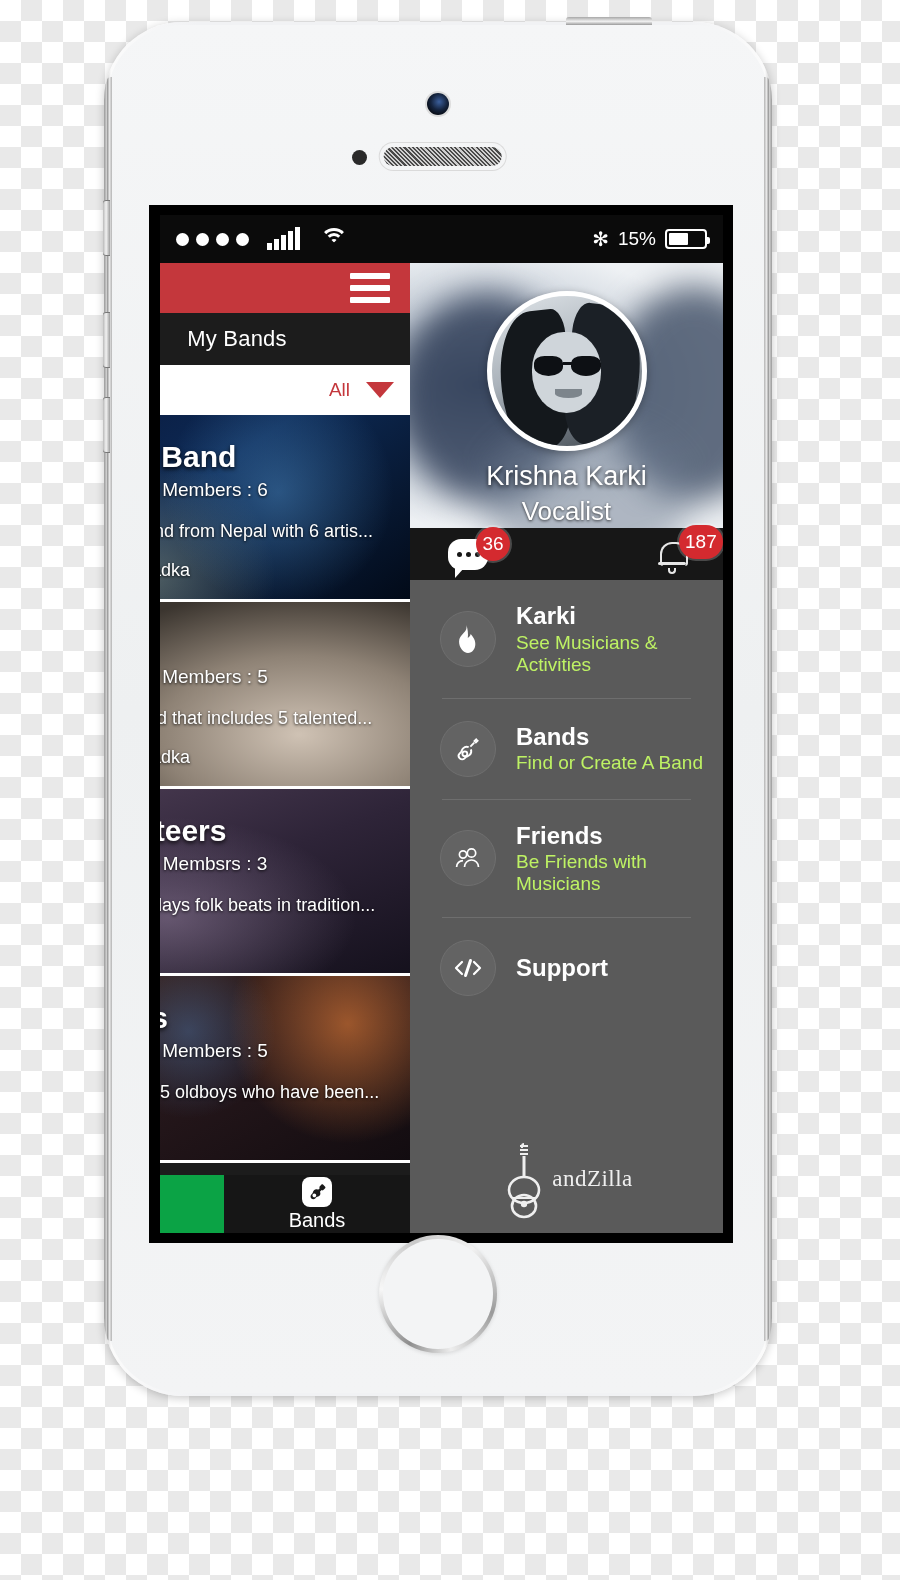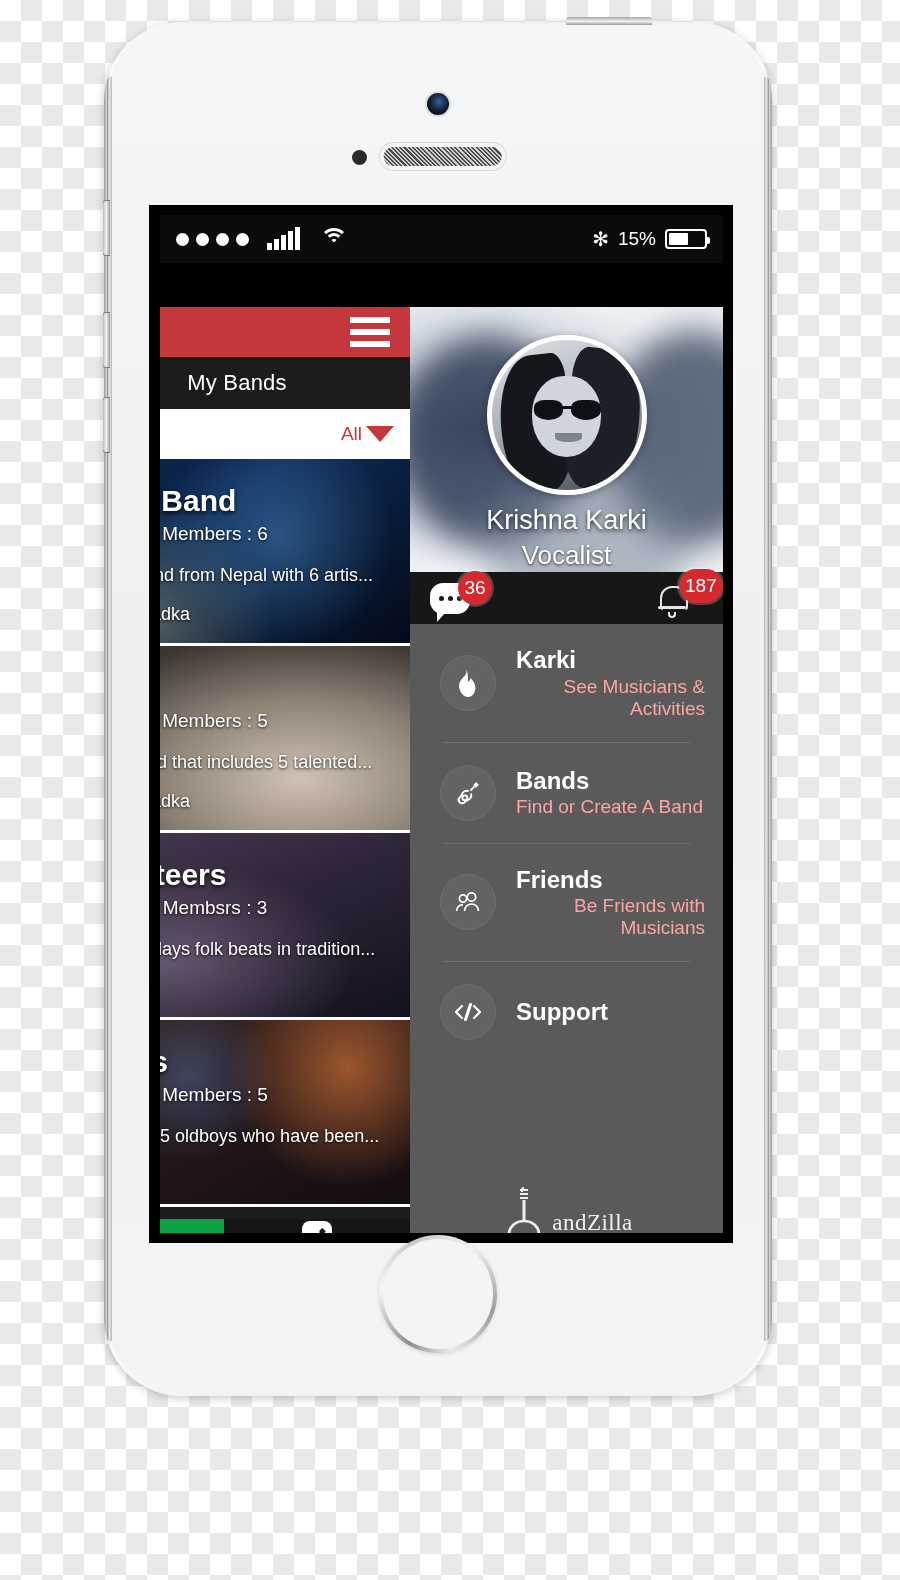--- a/index.html
+++ b/index.html
@@ -130,37 +130,37 @@
   .wifi span:nth-child(3){ width: 7px; height: 7px; top: 11px; border-width: 3px; }
   .sb-right { margin-left: auto; display: flex; align-items: center; gap: 9px; }
   .bt { font-size: 20px; line-height: 1; }
   .battery { width: 42px; height: 20px; border: 2px solid #fff; border-radius: 4px;
     position: relative; padding: 2px; }
   .battery::after { content:''; position: absolute; right: -5px; top: 6px;
     width: 3px; height: 7px; background: #fff; border-radius: 0 2px 2px 0; }
   .battery i { display:block; height: 100%; background: #fff; border-radius: 1px; }
 
   
-  #app { display: flex; height: calc(100% - 48px); margin-top: 44px; }
+  #app { display: flex; height: calc(100% - 48px); }
 
   
   #left-pane { width: 250px; position: relative; overflow: hidden; background: #1c1c1c; }
   #left-shift { position: absolute; left: -96px; top: 0; width: 346px; height: 100%;
     display: flex; flex-direction: column; }
 
   #red-bar { height: 50px; background: #c4373c; display: flex; align-items: center;
     justify-content: flex-end; padding-right: 20px; flex: none; }
   .hamburger { width: 40px; }
   .hamburger i { display: block; height: 6px; background: #fff; border-radius: 1px; margin: 6px 0; }
 
   #nav-title { height: 52px; background: #1c1c1c; color: #fff; font-size: 22px;
     display: flex; align-items: center; justify-content: center; flex: none; letter-spacing: .2px; }
 
   #filter-bar { height: 50px; background: #fff; display: flex; align-items: center;
-    justify-content: flex-end; padding-right: 16px; gap: 4px; flex: none; }
+    justify-content: flex-end; padding-right: 16px; gap: 16px; flex: none; }
   #filter-bar .flabel { color: #c4373c; font-size: 19px; }
   .caret-down { width: 0; height: 0; border-left: 14px solid transparent;
     border-right: 14px solid transparent; border-top: 16px solid #c4373c; }
 
   #band-list { flex: 1; overflow: hidden; }
   .band-card { position: relative; height: 187px; border-bottom: 3px solid #fff;
     color: #fff; overflow: hidden; }
   .band-card .bg { position: absolute; inset: 0; }
   .bc1 .bg { background:
       radial-gradient(circle at 62% 42%, rgba(90,160,220,.40) 0%, rgba(10,25,60,0) 48%),
@@ -224,21 +224,21 @@
   .shades::after { content:''; position:absolute; left: 43%; top: 32%; width: 14%; height: 16%; background:#0d1014; }
   .mouth { position: absolute; left: 42%; top: 62%; width: 18%; height: 6%;
     background: #7d858c; border-radius: 0 0 50% 50%; }
 
   #profile-name { position: absolute; left: 0; right: 0; top: 198px; text-align: center;
     color: #fff; font-size: 27px; text-shadow: 0 2px 4px rgba(0,0,0,.75); }
   #profile-role { position: absolute; left: 0; right: 0; top: 233px; text-align: center;
     color: #fff; font-size: 26px; text-shadow: 0 1px 3px rgba(0,0,0,.75); }
 
   #action-bar { height: 52px; background: #171717; display: flex; align-items: center;
-    justify-content: space-between; padding: 0 36px 0 20px; position: relative; }
+    justify-content: space-between; padding: 0 36px 0 38px; position: relative; }
   .act { position: relative; display: flex; align-items: center; }
   .chat-bubble { width: 40px; height: 31px; background: #fff; border-radius: 13px; position: relative;
     display: flex; align-items: center; justify-content: center; gap: 4px; }
   .chat-bubble::after { content:''; position: absolute; left: 7px; bottom: -8px;
     border-left: 9px solid #fff; border-bottom: 10px solid transparent; }
   .chat-bubble b { width: 5px; height: 5px; border-radius: 50%; background: #171717; display: block; }
   .bell { width: 30px; height: 34px; position: relative; }
   .bell::before { content:''; position: absolute; left: 3px; top: 5px; width: 24px; height: 22px;
     border: 2.5px solid #e7e7e7; border-radius: 12px 12px 3px 3px; border-bottom: none; }
   .bell::after { content:''; position: absolute; left: 1px; top: 25px; width: 28px; height: 2.5px;
@@ -250,21 +250,21 @@
     font-size: 19px; padding: 0 6px; box-shadow: 0 0 0 2px rgba(255,255,255,.22); }
   .badge-chat { left: 28px; }
   .badge-bell { left: 22px; }
 
   #menu { flex: 1; background: #5a5a5a; padding: 0 0 0 0; }
   .menu-item { display: flex; align-items: center; gap: 20px; padding: 22px 18px 22px 30px; }
   .m-icon { width: 56px; height: 56px; border-radius: 50%; background: #636363;
     border: 1px solid #6f6f6f; display: flex; align-items: center; justify-content: center;
     color: #fff; flex: none; }
   .m-text .m-title { font-size: 24px; font-weight: bold; color: #fff; line-height: 1.15; }
-  .m-text .m-sub { font-size: 19px; color: #fca5a5; margin-top: 2px; text-align: right; }
+  .m-text .m-sub { font-size: 19px; color: #bef264; margin-top: 2px; }
   .menu-sep { height: 1px; background: #6e6e6e; margin: 0 32px; }
 
   #brand { height: 108px; display: flex; align-items: center; justify-content: center;
     gap: 2px; background: #5a5a5a; }
   #brand .bz-text { font-size: 23px; color: #efefef;
     font-family: "Liberation Serif", serif; letter-spacing: .5px; }
   .guitar-b { width: 54px; height: 82px; position: relative; margin-right: -4px; }
 
   
   .clip { white-space: nowrap; }

